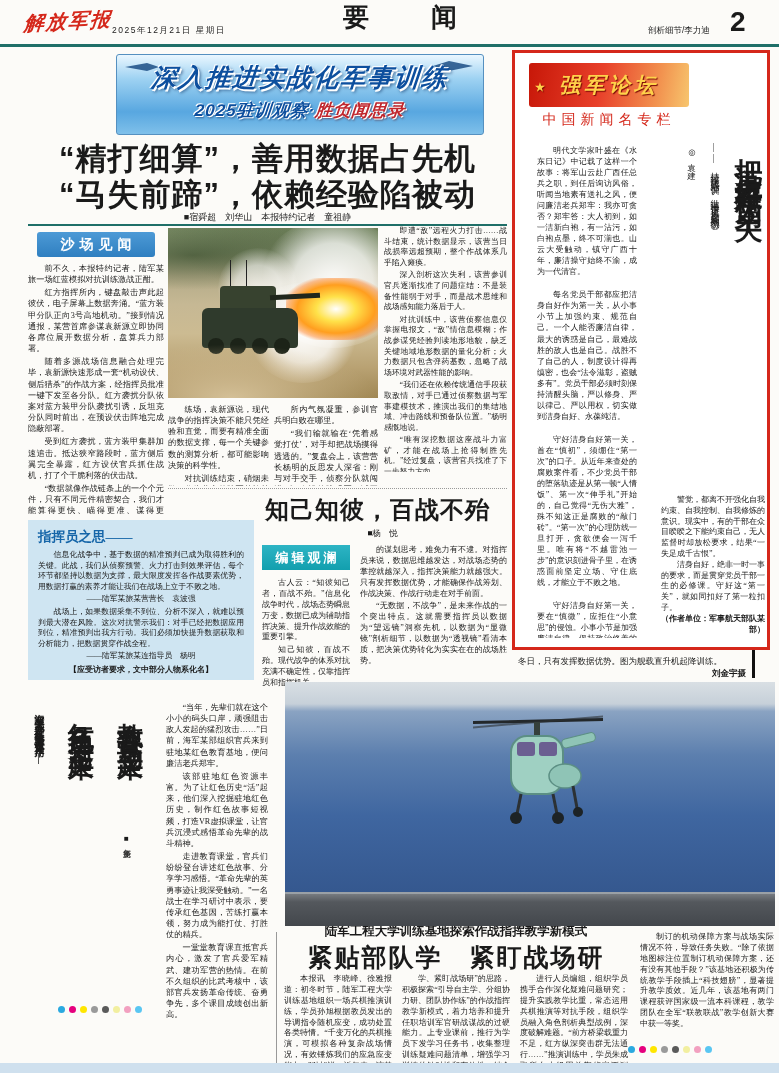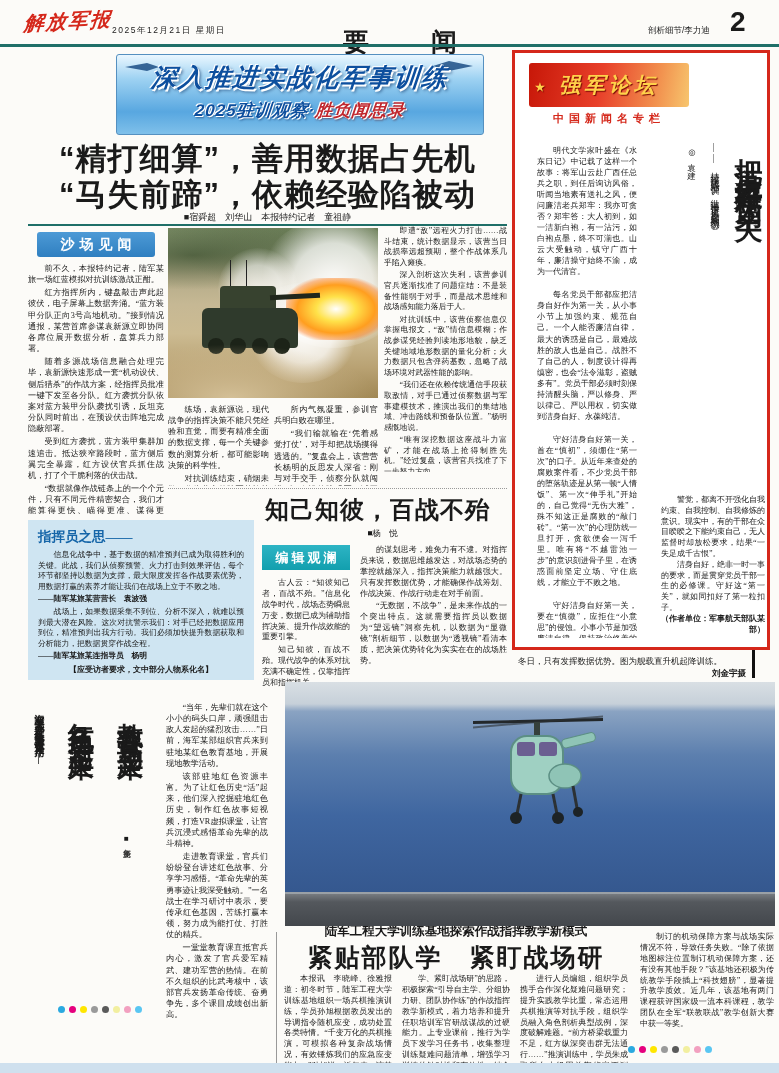--- a/index.html
+++ b/index.html
@@ -7,21 +7,21 @@
         font-family:"Liberation Serif","DejaVu Serif",serif;color:#1a1a1a;}
   .abs{position:absolute;}
   .sans{font-family:"Liberation Sans","DejaVu Sans",sans-serif;}
   .ctr{text-align:center;}
   .col{overflow:hidden;text-align:justify;}
   .col p{margin:0 0 2px 0;text-indent:2em;line-height:1.36;}
   
   .masthead{left:24px;top:8px;font-size:20px;font-weight:bold;font-style:italic;color:var(--red);
             transform:rotate(-3deg) skewX(-8deg);letter-spacing:2px;}
   .date{left:112px;top:25px;font-size:8.5px;letter-spacing:1.5px;color:#222;}
-  .section-title{left:300px;top:25px;width:200px;font-size:26px;font-weight:bold;letter-spacing:18px;text-indent:18px;}
+  .section-title{left:300px;top:0;width:200px;font-size:26px;font-weight:bold;letter-spacing:18px;text-indent:18px;}
   .editor{left:648px;top:25px;font-size:8.5px;color:#222;}
   .pagenum{left:730px;top:6px;font-size:28px;font-weight:bold;}
   .hrule{left:0;top:44px;width:779px;height:3px;background:var(--teal);}
   
   .banner{left:116px;top:54px;width:366px;height:79px;border:1px solid #5590c0;border-radius:3px;overflow:hidden;
           background:linear-gradient(180deg,#eaf7ff 0%,#9ed2f2 30%,#58a7e0 72%,#7fc0ea 100%);}
   .banner .l1{position:absolute;left:0;top:6px;width:100%;text-align:center;font-size:25px;font-weight:bold;
           font-style:italic;color:#0d4f9e;letter-spacing:2px;transform:skewX(-5deg);
           text-shadow:1.5px 1.5px 0 #fff,-1px -1px 0 #fff,3px 3px 3px rgba(10,40,90,.55);}
   .banner .l2{position:absolute;left:0;top:44px;width:100%;text-align:center;font-size:17px;font-weight:bold;
@@ -57,21 +57,21 @@
   .turret{position:absolute;left:52px;top:58px;width:56px;height:26px;background:#37422f;border-radius:4px;}
   .barrel{position:absolute;left:102px;top:66px;width:50px;height:5px;background:#20261c;transform:rotate(-3deg);}
   .ant{position:absolute;width:1px;height:26px;background:#222;top:32px;}
   .wheel{position:absolute;top:110px;width:16px;height:16px;border-radius:50%;background:#1c2318;}
   .dust{position:absolute;left:0;bottom:0;width:100%;height:32%;
      background:radial-gradient(ellipse at 30% 100%,rgba(215,195,155,.95),transparent 70%);}
   
   .bluebox{left:28px;top:520px;width:226px;height:160px;background:var(--light_blue);padding:8px 10px;box-sizing:border-box;overflow:hidden;}
   .bluebox .t{font-size:13.5px;font-weight:bold;color:#1565a8;margin-bottom:4px;}
   .bluebox p{font-size:7.8px;line-height:1.35;text-indent:2em;margin:0;text-align:justify;}
-  .bluebox .attr{text-align:left;font-weight:bold;font-size:7.8px;margin:1px 0 3px 0;}
+  .bluebox .attr{text-align:center;font-weight:normal;font-size:7.8px;margin:1px 0 3px 0;}
   .bluebox .note{text-align:center;font-weight:bold;font-size:8px;margin-top:3px;}
   
   .ed-hl{left:248px;top:494px;width:259px;font-size:24px;font-weight:bold;letter-spacing:1px;font-family:Liberation Serif, serif;}
   .ed-by{left:258px;top:528px;width:249px;font-size:8.5px;}
   .edbox{left:262px;top:545px;width:88px;height:25px;background:linear-gradient(180deg,#2db4c4,var(--teal_box));
          color:#fff;font-weight:bold;font-size:13px;letter-spacing:3px;text-align:center;line-height:25px;text-indent:3px;}
   .edL{left:262px;top:578px;width:88px;height:112px;font-size:8px;}
   .edR{left:360px;top:545px;width:147px;height:144px;font-size:8px;}
   
   .v-rl{writing-mode:vertical-rl;}
@@ -97,21 +97,21 @@
   .deck{position:absolute;left:0;bottom:0;width:100%;height:13%;background:linear-gradient(180deg,#777b80 0%,#54585d 25%,#43474c 100%);border-top:2px solid #9aa0a6;}
   .deckmark{position:absolute;left:0;bottom:14px;width:100%;border-top:2px dashed rgba(255,255,255,.65);}
   
   .forum{left:512px;top:50px;width:258px;height:600px;border:3px solid var(--red);background:#fff;box-sizing:border-box;}
   .flagbn{position:absolute;left:14px;top:10px;width:160px;height:44px;border-radius:3px;
      background:linear-gradient(100deg,#c71708 0%,#e8402a 45%,#f2924f 80%,#f7c66e 100%);
      color:#ffd24a;font-weight:bold;font-size:21px;letter-spacing:4px;text-align:center;line-height:44px;
      font-style:italic;text-shadow:1px 1px 1px #7a0c06;}
   .flagstar{position:absolute;left:6px;top:2px;color:#ffd24a;font-size:11px;font-style:normal;}
   .forum-sub{position:absolute;left:14px;top:58px;width:160px;text-align:center;color:var(--red);
-     font-size:11px;letter-spacing:5px;font-weight:bold;}
+     font-size:14px;letter-spacing:5px;font-weight:normal;}
   .fL{position:absolute;left:10px;top:80px;width:124px;height:505px;font-size:8px;overflow:hidden;text-align:justify;}
   .fL p{margin:12px;text-indent:2em;line-height:1.38;}
   .fv{position:absolute;left:140px;top:84px;width:112px;height:352px;}
   .fv .fh{font-size:28px;font-weight:bold;letter-spacing:6px;font-family:"Liberation Sans","DejaVu Sans",sans-serif;}
   .fv .fs{font-size:9px;letter-spacing:2px;margin-top:6px;padding-right:8px;}
   .fv .fa{font-size:8.5px;margin-top:10px;padding-right:10px;}
   .fR{position:absolute;left:146px;top:442px;width:104px;height:148px;font-size:8px;overflow:hidden;text-align:justify;}
   .fR p{margin:0;text-indent:2em;line-height:1.35;}
   .fR .unit{font-weight:bold;text-indent:0;text-align:right;}
   
@@ -230,21 +230,21 @@
       <span class="dot" style="background: rgb(42, 169, 224);"></span>
       <span class="dot" style="background: rgb(230, 0, 126);"></span>
       <span class="dot" style="background: rgb(255, 230, 0);"></span>
       <span class="dot" style="background: rgb(154, 154, 154);"></span>
       <span class="dot" style="background: rgb(90, 90, 90);"></span>
       <span class="dot" style="background: rgb(242, 239, 160);"></span>
       <span class="dot" style="background: rgb(242, 160, 192);"></span>
       <span class="dot" style="background: rgb(89, 198, 242);"></span>
     </div>
   <div class="abs nv-col col">
-      <p>“当年，先辈们就在这个小小的码头口岸，顽强阻击敌人发起的猛烈攻击……”日前，海军某部组织官兵来到驻地某红色教育基地，开展现地教学活动。</p>
+      <p>“当年，先辈们就在这个小小的码头口岸，顽强阻击敌人发起的猛烈攻击……”日前，海军某部组织官兵来到驻地某红色教育基地，便问廉洁老兵郑牢。</p>
       <p>该部驻地红色资源丰富。为了让红色历史“活”起来，他们深入挖掘驻地红色历史，制作红色故事短视频，打造VR虚拟课堂，让官兵沉浸式感悟革命先辈的战斗精神。</p>
       <p>走进教育课堂，官兵们纷纷登台讲述红色故事、分享学习感悟。“革命先辈的英勇事迹让我深受触动。”一名战士在学习研讨中表示，要传承红色基因，苦练打赢本领，努力成为能打仗、打胜仗的精兵。</p>
       <p>一堂堂教育课直抵官兵内心，激发了官兵爱军精武、建功军营的热情。在前不久组织的比武考核中，该部官兵发扬革命传统、奋勇争先，多个课目成绩创出新高。</p>
     </div>
   <div class="abs vdiv"></div>
 
   <div class="abs ac-kick ctr">陆军工程大学训练基地探索作战指挥教学新模式</div>
   <div class="abs ac-hl ctr sans">紧贴部队学　紧盯战场研</div>
   <div class="abs acc ac1 col">
       <p>本报讯　李晓峰、徐雅报道：初冬时节，陆军工程大学训练基地组织一场兵棋推演训练，学员孙旭根据教员发出的导调指令随机应变，成功处置各类特情。“千变万化的兵棋推演，可模拟各种复杂战场情况，有效锤炼我们的应急应变能力。”孙旭说。近年来，该基地按照“紧贴部队</p>

